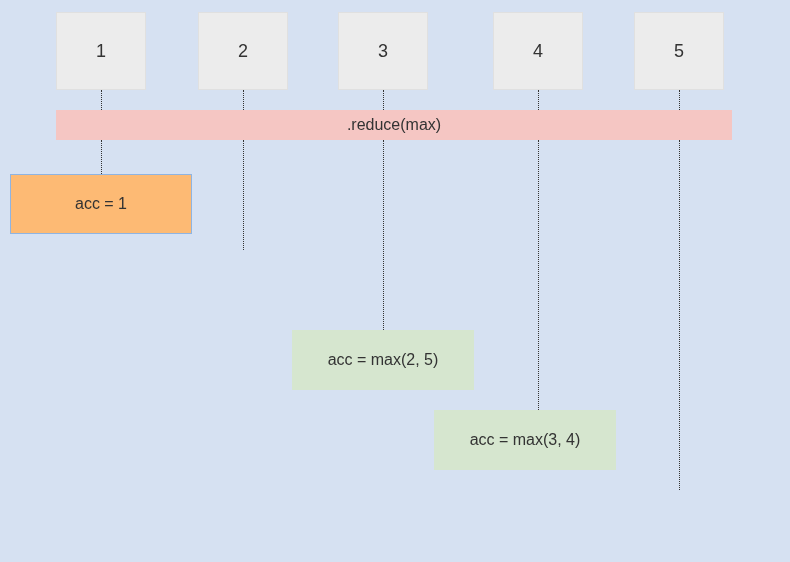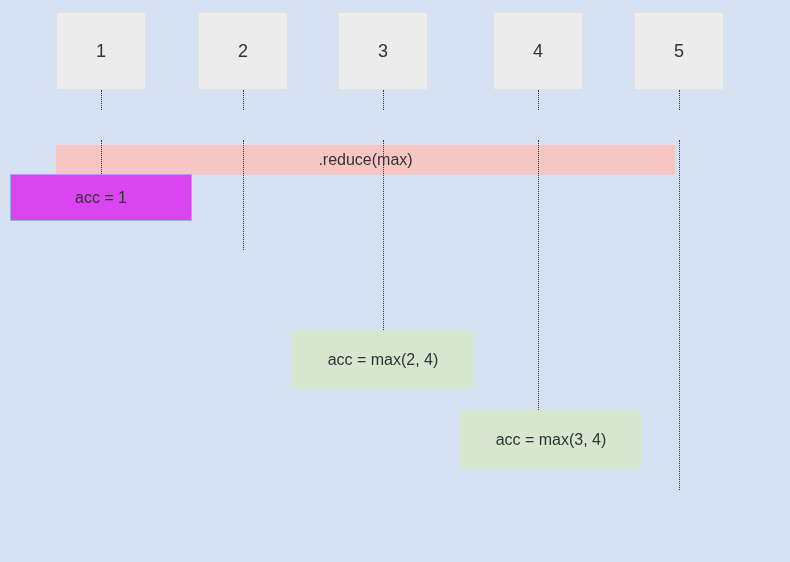--- a/index.html
+++ b/index.html
@@ -30,32 +30,31 @@
     width: 90px;
     height: 78px;
     background: #ececec;
     border: 1px solid #e0e0e0;
     top: 12px;
     font-size: 18px;
   }
   .reduce-bar {
     left: 56px;
     top: 110px;
-    width: 619px;
+    width: 676px;
     height: 30px;
     background: #f5c6c3;
     font-size: 16px;
-    margin-top: 35px;
   }
   .acc-init {
     left: 10px;
     top: 174px;
     width: 182px;
-    height: 47px;
-    background: #d946ef;
+    height: 60px;
+    background: #fdba74;
     border: 1px solid #8fb4e2;
   }
   .acc-step {
     width: 182px;
     height: 60px;
     background: #d6e6cf;
   }
   .vline {
     position: absolute;
     width: 0;
@@ -97,19 +96,19 @@
   <div class="vline" style="left:243px; top:140px; height:110px"></div>
   <div class="vline" style="left:383px; top:140px; height:190px"></div>
   <div class="vline" style="left:538px; top:140px; height:270px"></div>
   <div class="vline" style="left:679px; top:140px; height:350px"></div>
 
   <div class="box acc-init">
     <span>acc = 1</span>
   </div>
 
   <div class="box acc-step" style="left:292px; top:330px">
-    <span>acc = max(2, 4)</span>
+    <span>acc = max(2, 5)</span>
   </div>
-  <div class="box acc-step" style="left:460px; top:410px">
+  <div class="box acc-step" style="left:434px; top:410px">
     <span>acc = max(3, 4)</span>
   </div>
 
 </div>
 
 </body></html>

